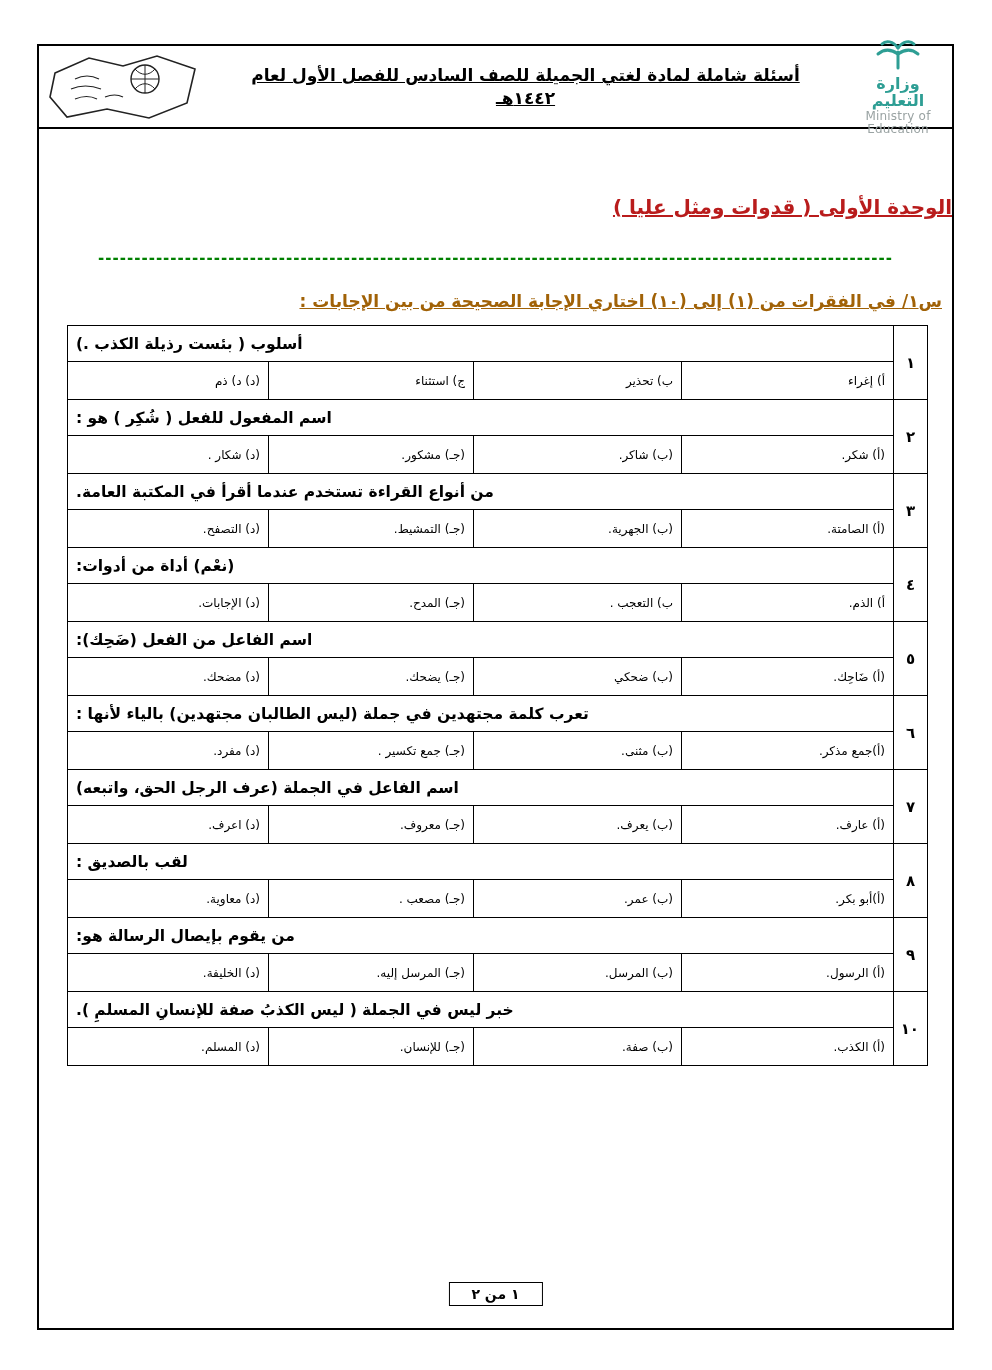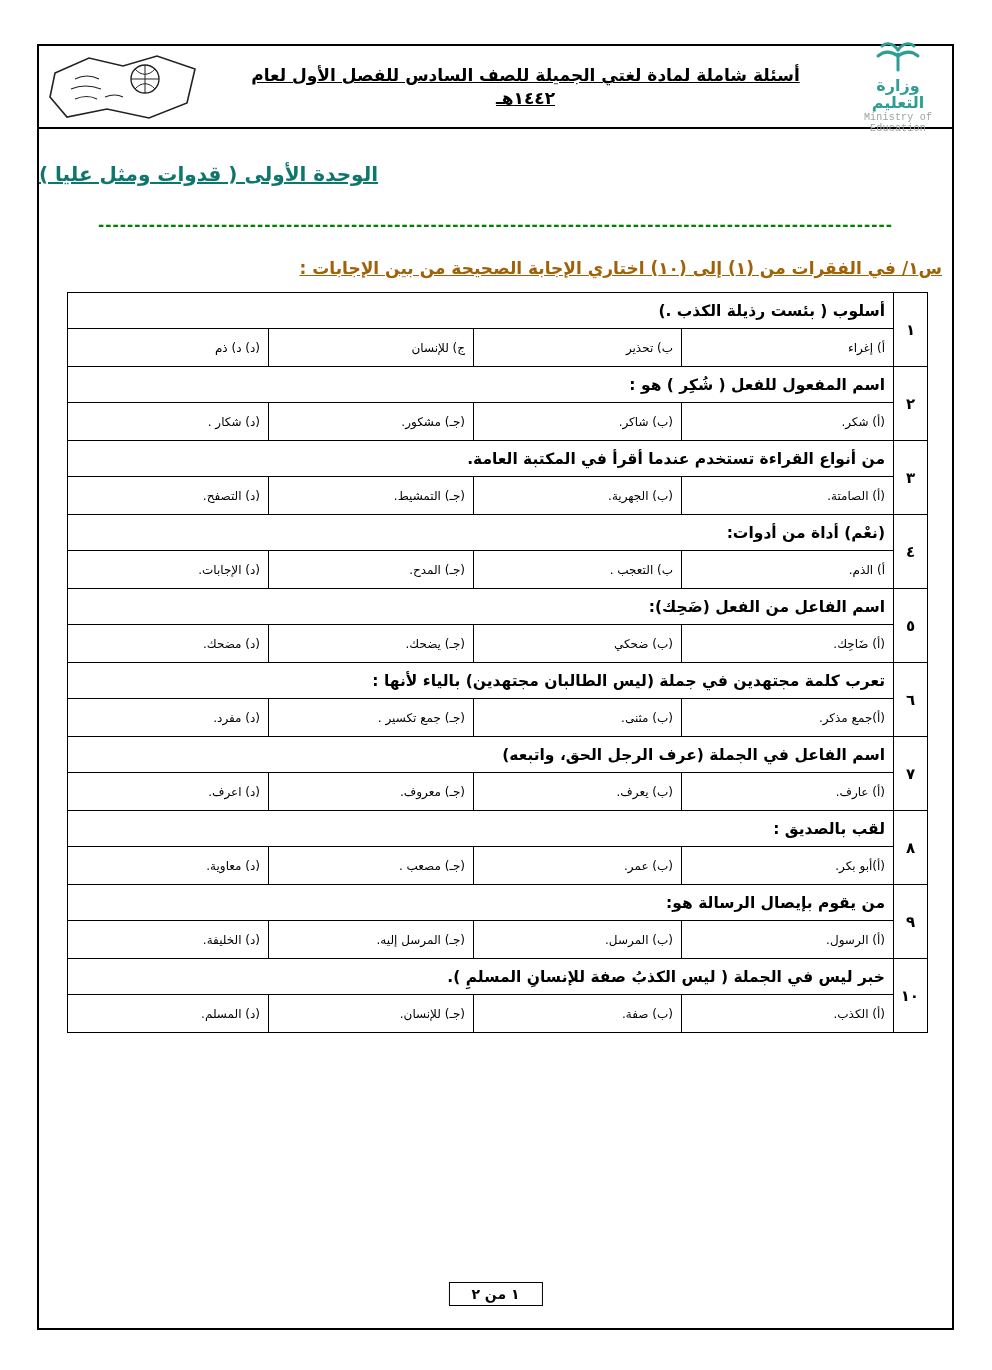--- a/index.html
+++ b/index.html
@@ -45,28 +45,28 @@
     line-height: 1.3;
     padding: 0 6px;
   }
   .moe-logo {
     flex: 0 0 96px;
     text-align: center;
     color: #2e9e94;
     line-height: 1.1;
   }
   .moe-ar { font-size: 16px; font-weight: bold; direction: rtl; }
-  .moe-en { font-size: 10px; color: #9aa3a3; letter-spacing: .2px; font-family: Liberation Mono, monospace; }
+  .moe-en { font-size: 12px; color: #9aa3a3; letter-spacing: .2px; }
 
   
   .unit-title {
-    margin: 33px 0 0 0;
-    direction: rtl;
-    text-align: left;
-    color: #0f766e;
+    margin: 66px 0 0 0;
+    direction: rtl;
+    text-align: right;
+    color: #b91c1c;
     font-size: 20px;
     font-weight: bold;
     text-decoration: underline;
   }
   .dashes {
     margin-top: 30px;
     text-align: center;
     color: #008000;
     font-weight: bold;
     font-size: 15px;
@@ -100,21 +100,21 @@
   td.num {
     width: 34px;
     text-align: center;
     font-weight: bold;
     font-size: 15px;
     padding: 2px;
   }
   td.qtext {
     font-weight: bold;
     font-size: 15.5px;
-    text-align: right;
+    text-align: left;
     height: 36px;
   }
   td.opt {
     font-size: 12px;
     text-align: right;
     height: 38px;
   }
 
   
   .page-num-box {
@@ -177,21 +177,21 @@
           <col style="width:201px">
         </colgroup>
         <tbody id="qbody">
             <tr>
               <td class="num" rowspan="2">١</td>
               <td class="qtext" colspan="4">أسلوب ( بئست رذيلة الكذب .)</td>
             </tr>
             <tr>
               <td class="opt">أ) إغراء</td>
               <td class="opt">ب) تحذير</td>
-              <td class="opt">ج) للإنسان</td>
+              <td class="opt">ج) استثناء</td>
               <td class="opt">(د) د) ذم</td>
             </tr>
             <tr>
               <td class="num" rowspan="2">٢</td>
               <td class="qtext" colspan="4">اسم المفعول للفعل ( شُكِر ) هو :</td>
             </tr>
             <tr>
               <td class="opt">(أ) شكر.</td>
               <td class="opt">(ب) شاكر.</td>
               <td class="opt">(جـ) مشكور.</td>

